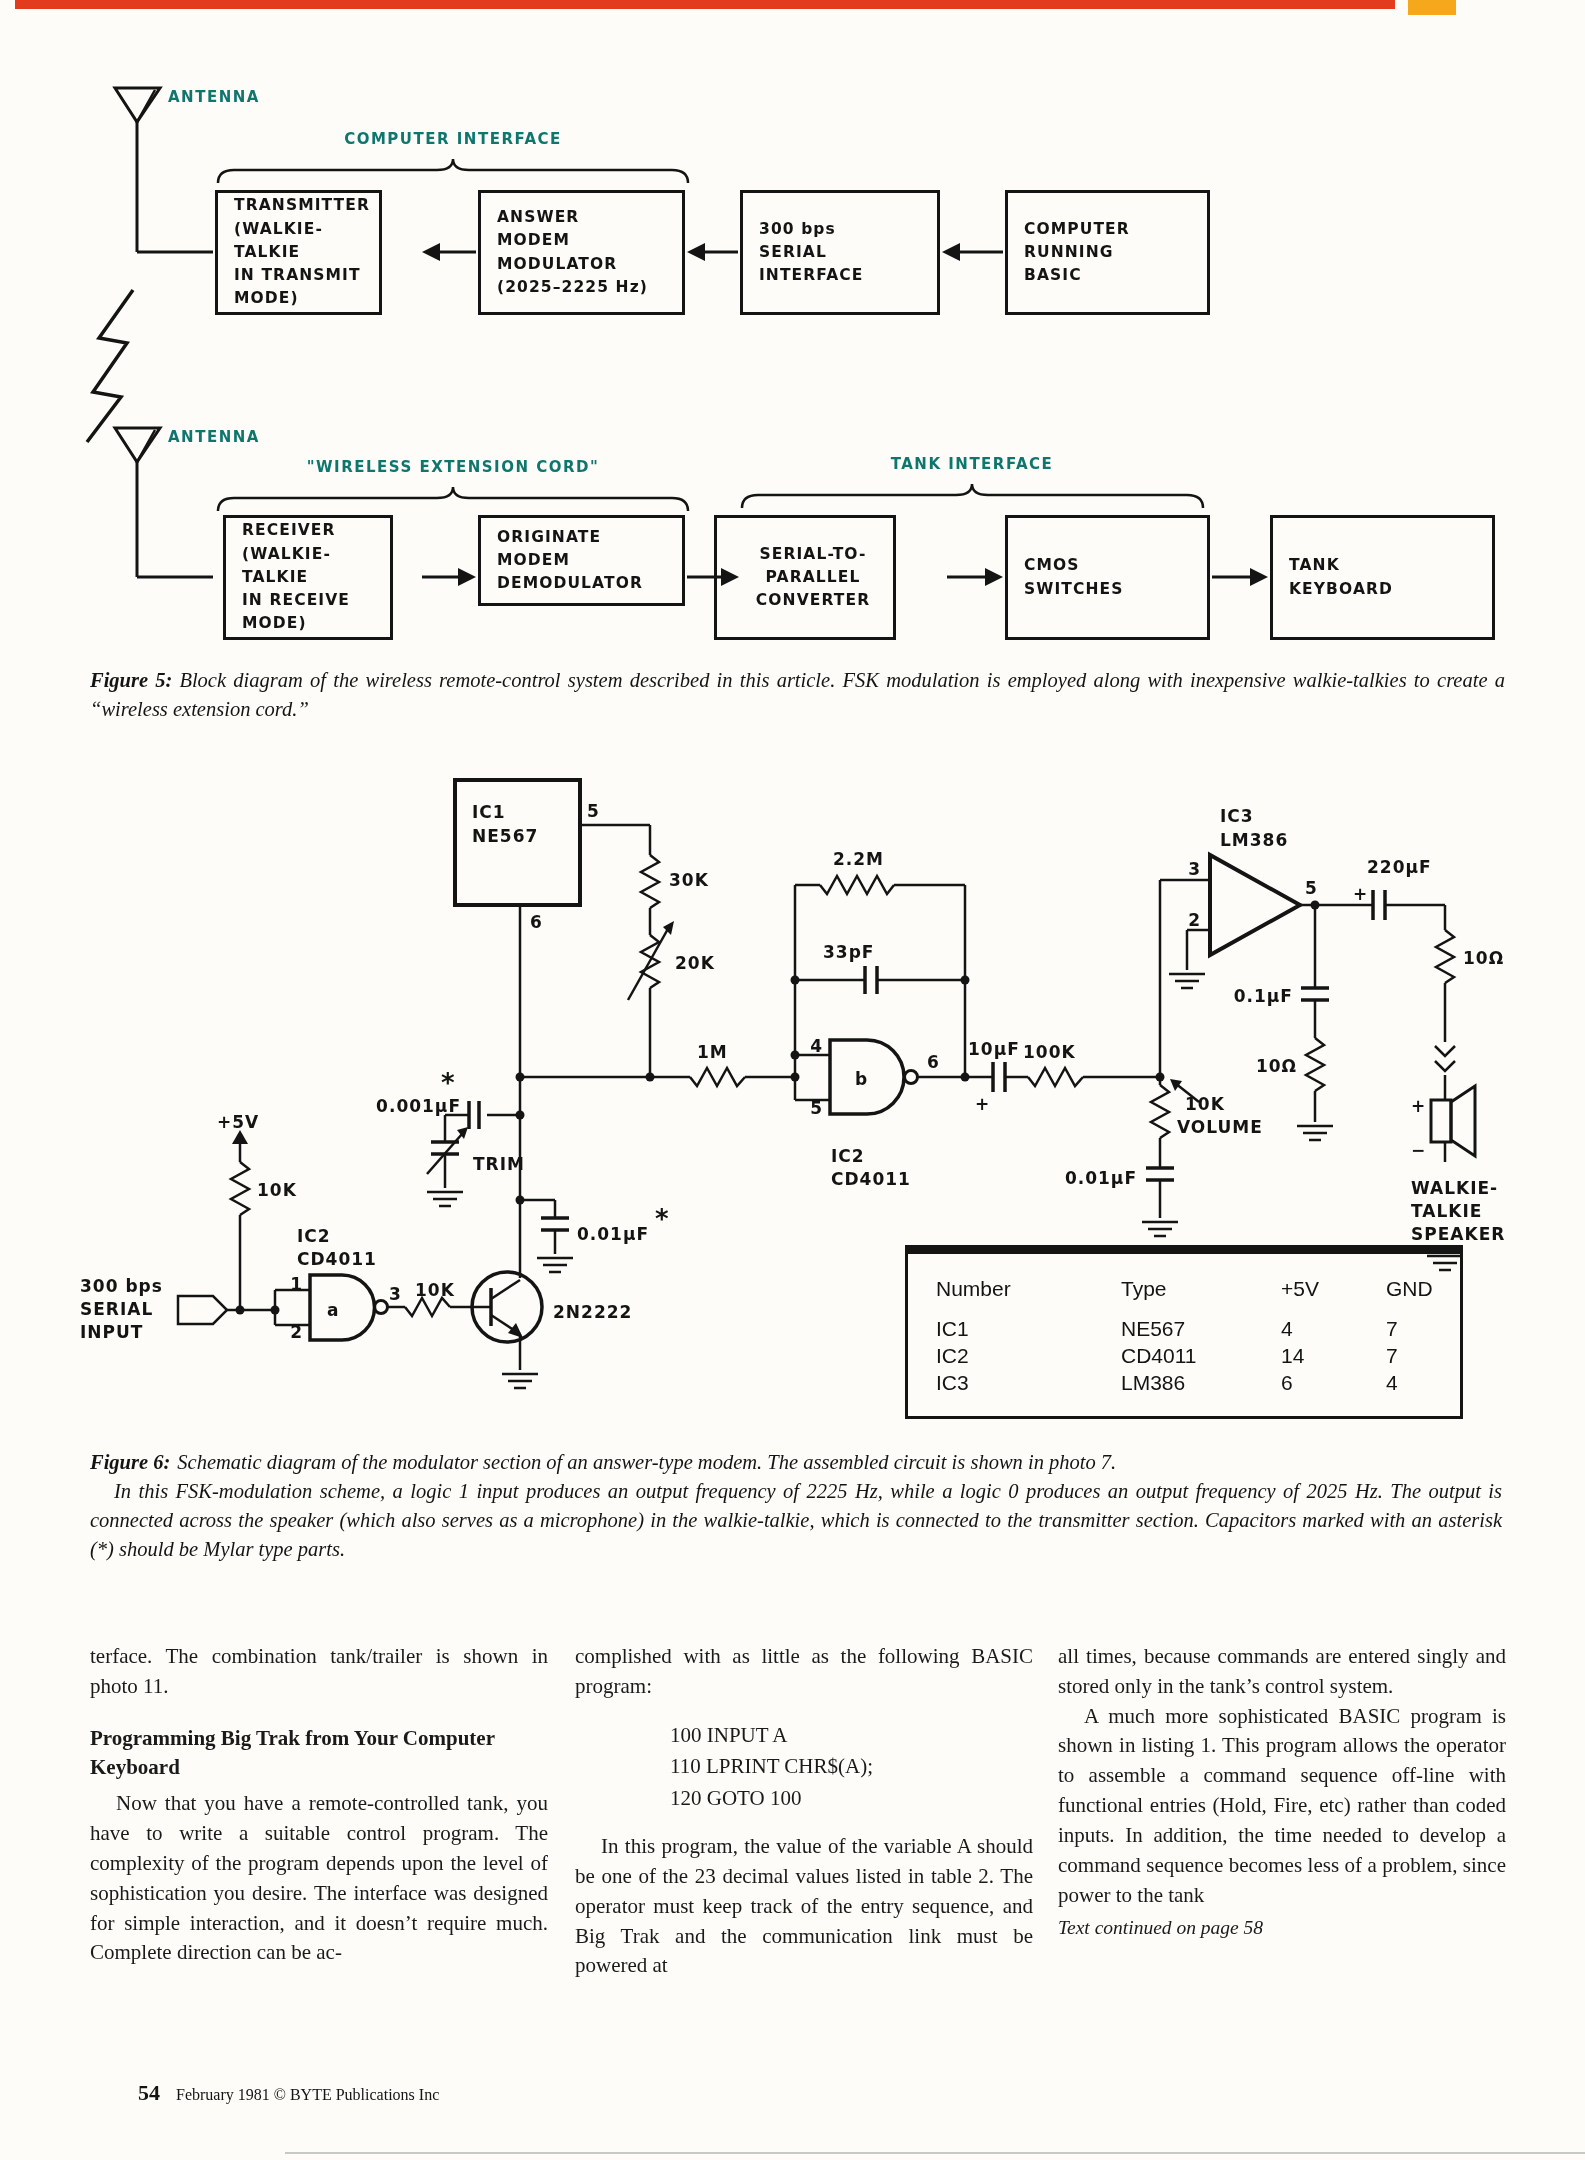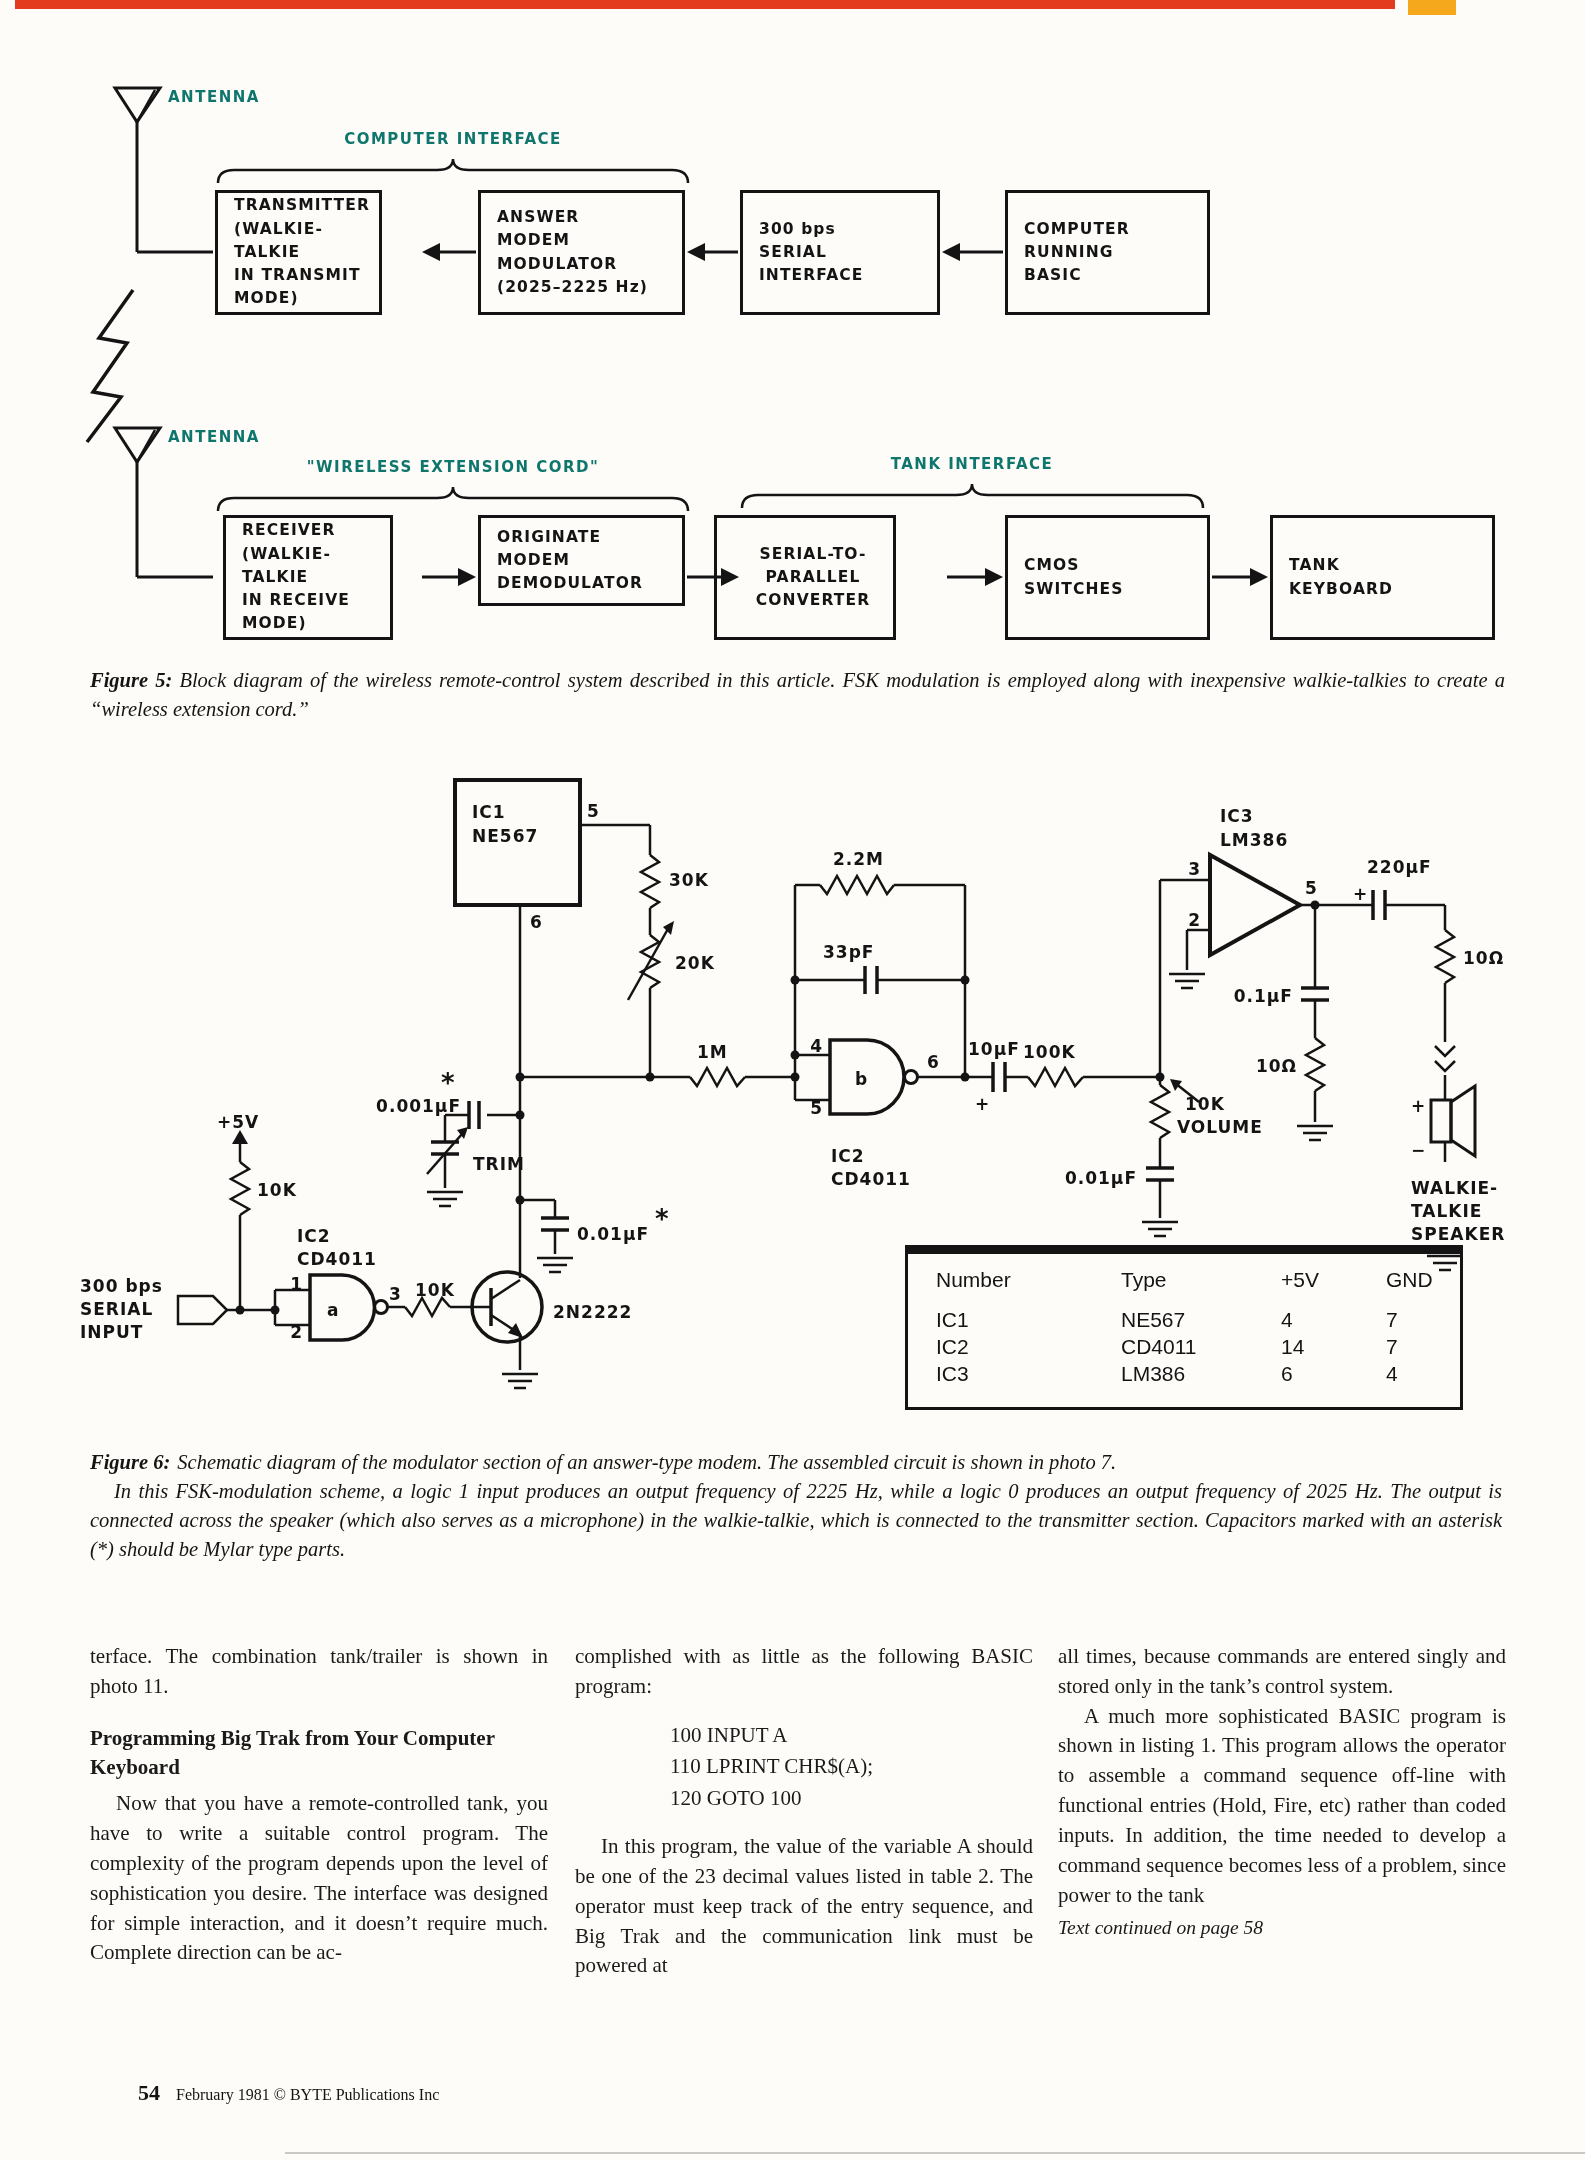--- a/index.html
+++ b/index.html
@@ -41,21 +41,21 @@
     text-align:justify; color:#141414;
   }
   .caption .figlab { font-weight:bold; margin-right:7px;margin-top:18px; }
   .caption p { margin:0; }
   .caption p.indent { text-indent:24px; }
 
   
   .ictable {
     position:absolute; left:905px; top:1245px; width:558px; box-sizing:border-box;
     border:3px solid #141414; border-top:9px solid #141414;
-    padding:14px 0 18px 28px;
+    padding:23px 0 18px 28px;
     font-family:"Liberation Sans", sans-serif; font-size:21px; color:#141414;
   }
   .ictable .trow { display:grid; grid-template-columns:185px 160px 105px 1fr; }
   .ictable .thead { margin-bottom:16px; }
   .ictable .tbody .trow { margin-bottom:3px; }
 
   
   .body-col {
     position:absolute; font-size:21px; line-height:1.42; text-align:justify;
     text-align-last:left;

